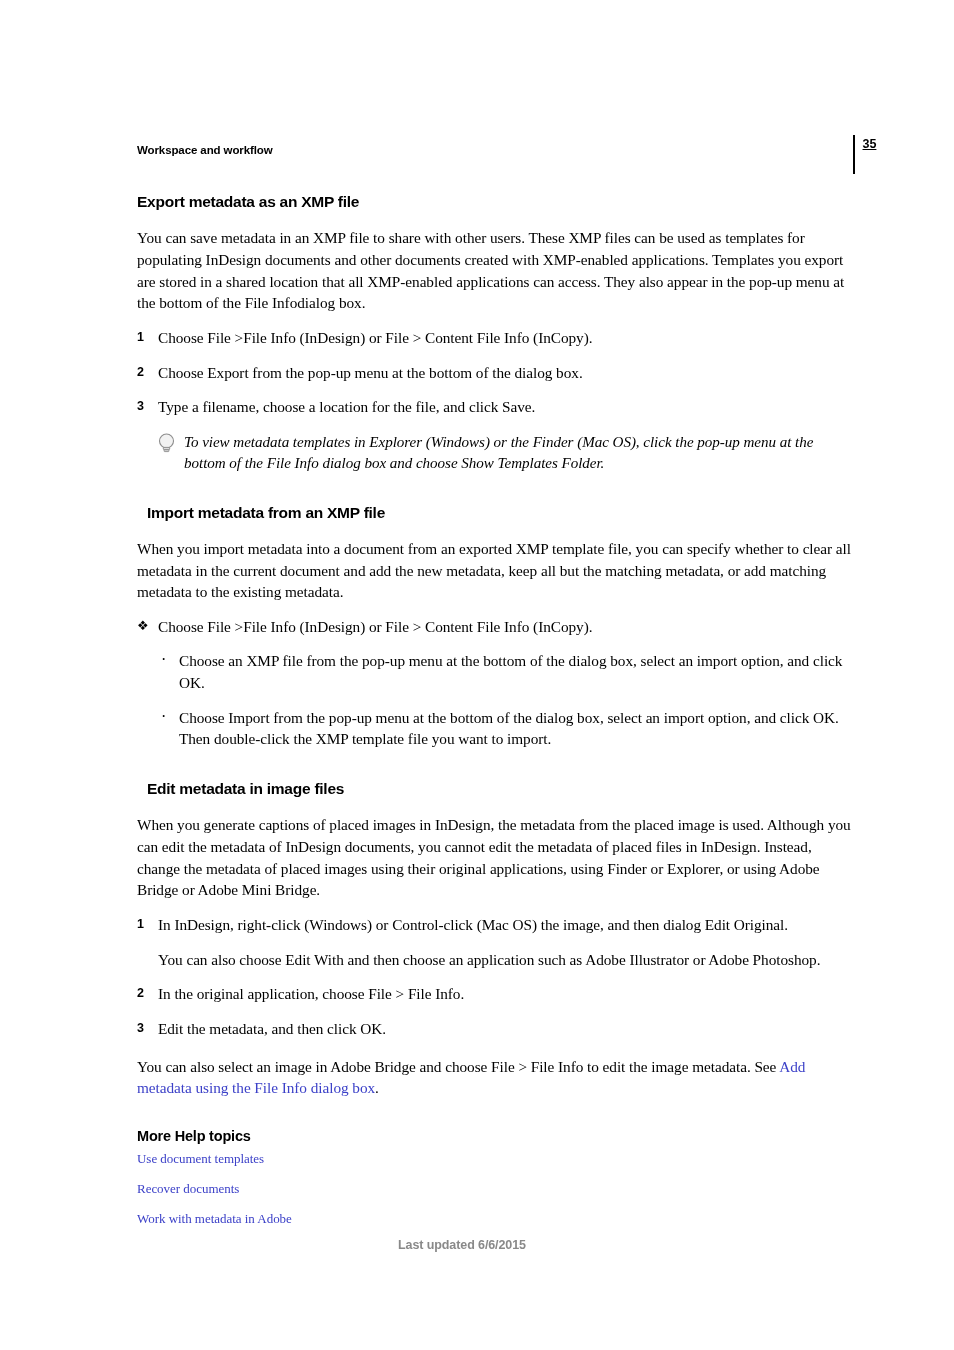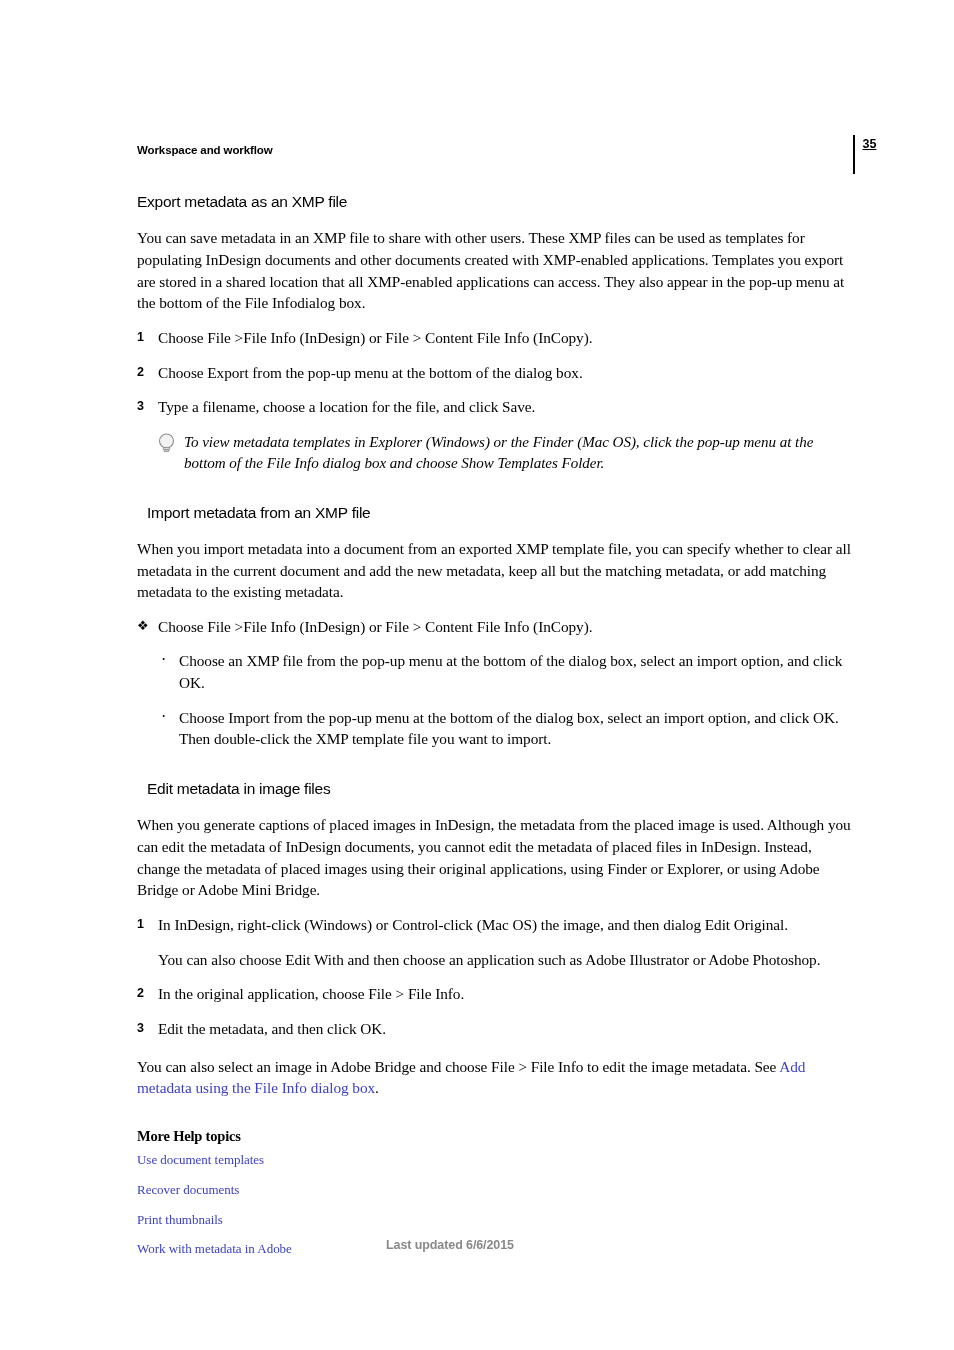--- a/index.html
+++ b/index.html
@@ -60,34 +60,34 @@
   
   .content {
     position: absolute;
     left: 137px;
     top: 192px;
     width: 714px;
   }
 
   h2.sec-head {
     font-family: "Liberation Sans", sans-serif;
-    font-weight: normal;
+    font-weight: bold;
     font-size: 15.5px;
     letter-spacing: -0.25px;
     margin: 0 0 6px 0;
     line-height: 1.25;
     color: #000;
   }
   h2.sec-head.gap {
     margin-top: 29px;
     margin-left: 10px;
   }
 
   h3.more-head {
-    font-family: Liberation Serif, serif;
+    font-family: Liberation Sans, sans-serif;
     font-weight: bold;
     font-size: 14.5px;
     letter-spacing: -0.2px;
     margin: 29px 0 6px 0;
     color: #000;
   }
 
   p.body {
     font-size: 15.3px;
     line-height: 1.415;
@@ -189,20 +189,21 @@
     position: absolute;
     left: 0;
     top: 1238px;
     width: 900px;
     text-align: center;
     font-family: "Liberation Sans", sans-serif;
     font-weight: bold;
     font-size: 12.5px;
     color: #898989;
     letter-spacing: -0.1px;
+    padding-left: 12px;
   }
 </style>
 </head>
 <body>
 
 <div class="page">
 
   <div class="running-header">Workspace and workflow</div>
 
   <div class="folio-wrap">
@@ -285,23 +286,20 @@
     <h3 class="more-head">More Help topics</h3>
 
     <div class="more-links">
       <div class="more-link-row">
         <span class="link">Use document templates</span>
       </div>
       <div class="more-link-row">
         <span class="link">Recover documents</span>
       </div>
       <div class="more-link-row">
-        <span class="link">Print thumbnails</span>
-      </div>
-      <div class="more-link-row">
         <span class="link">Work with metadata in Adobe</span>
       </div>
     </div>
 
   </div>
 
   <div class="footer">Last updated 6/6/2015</div>
 
 </div>
 

